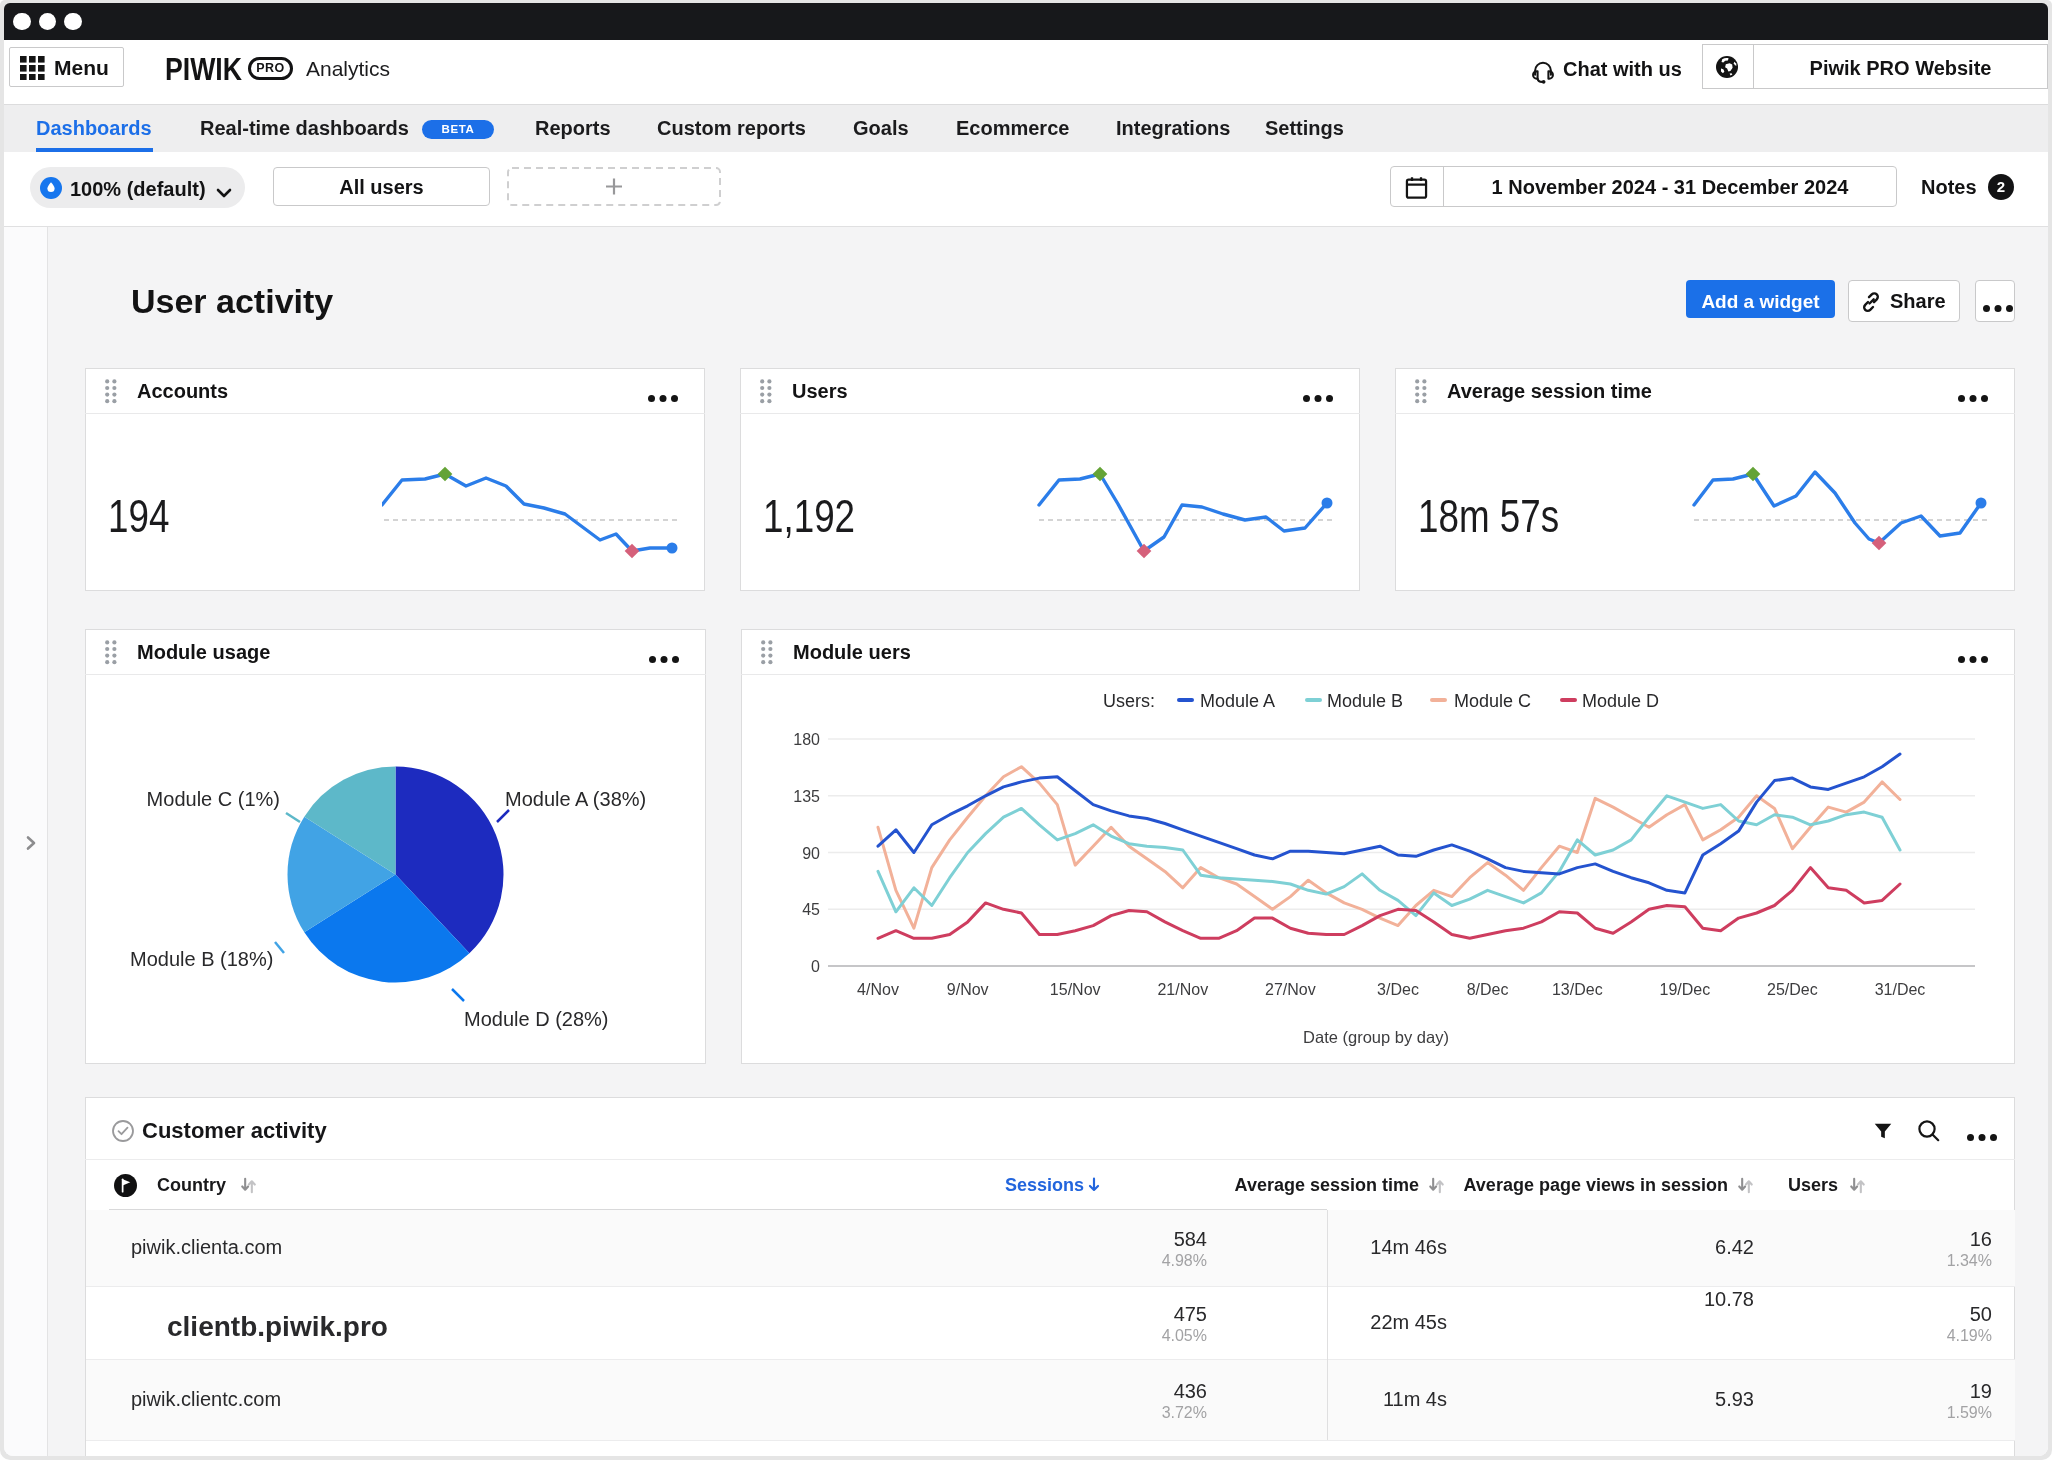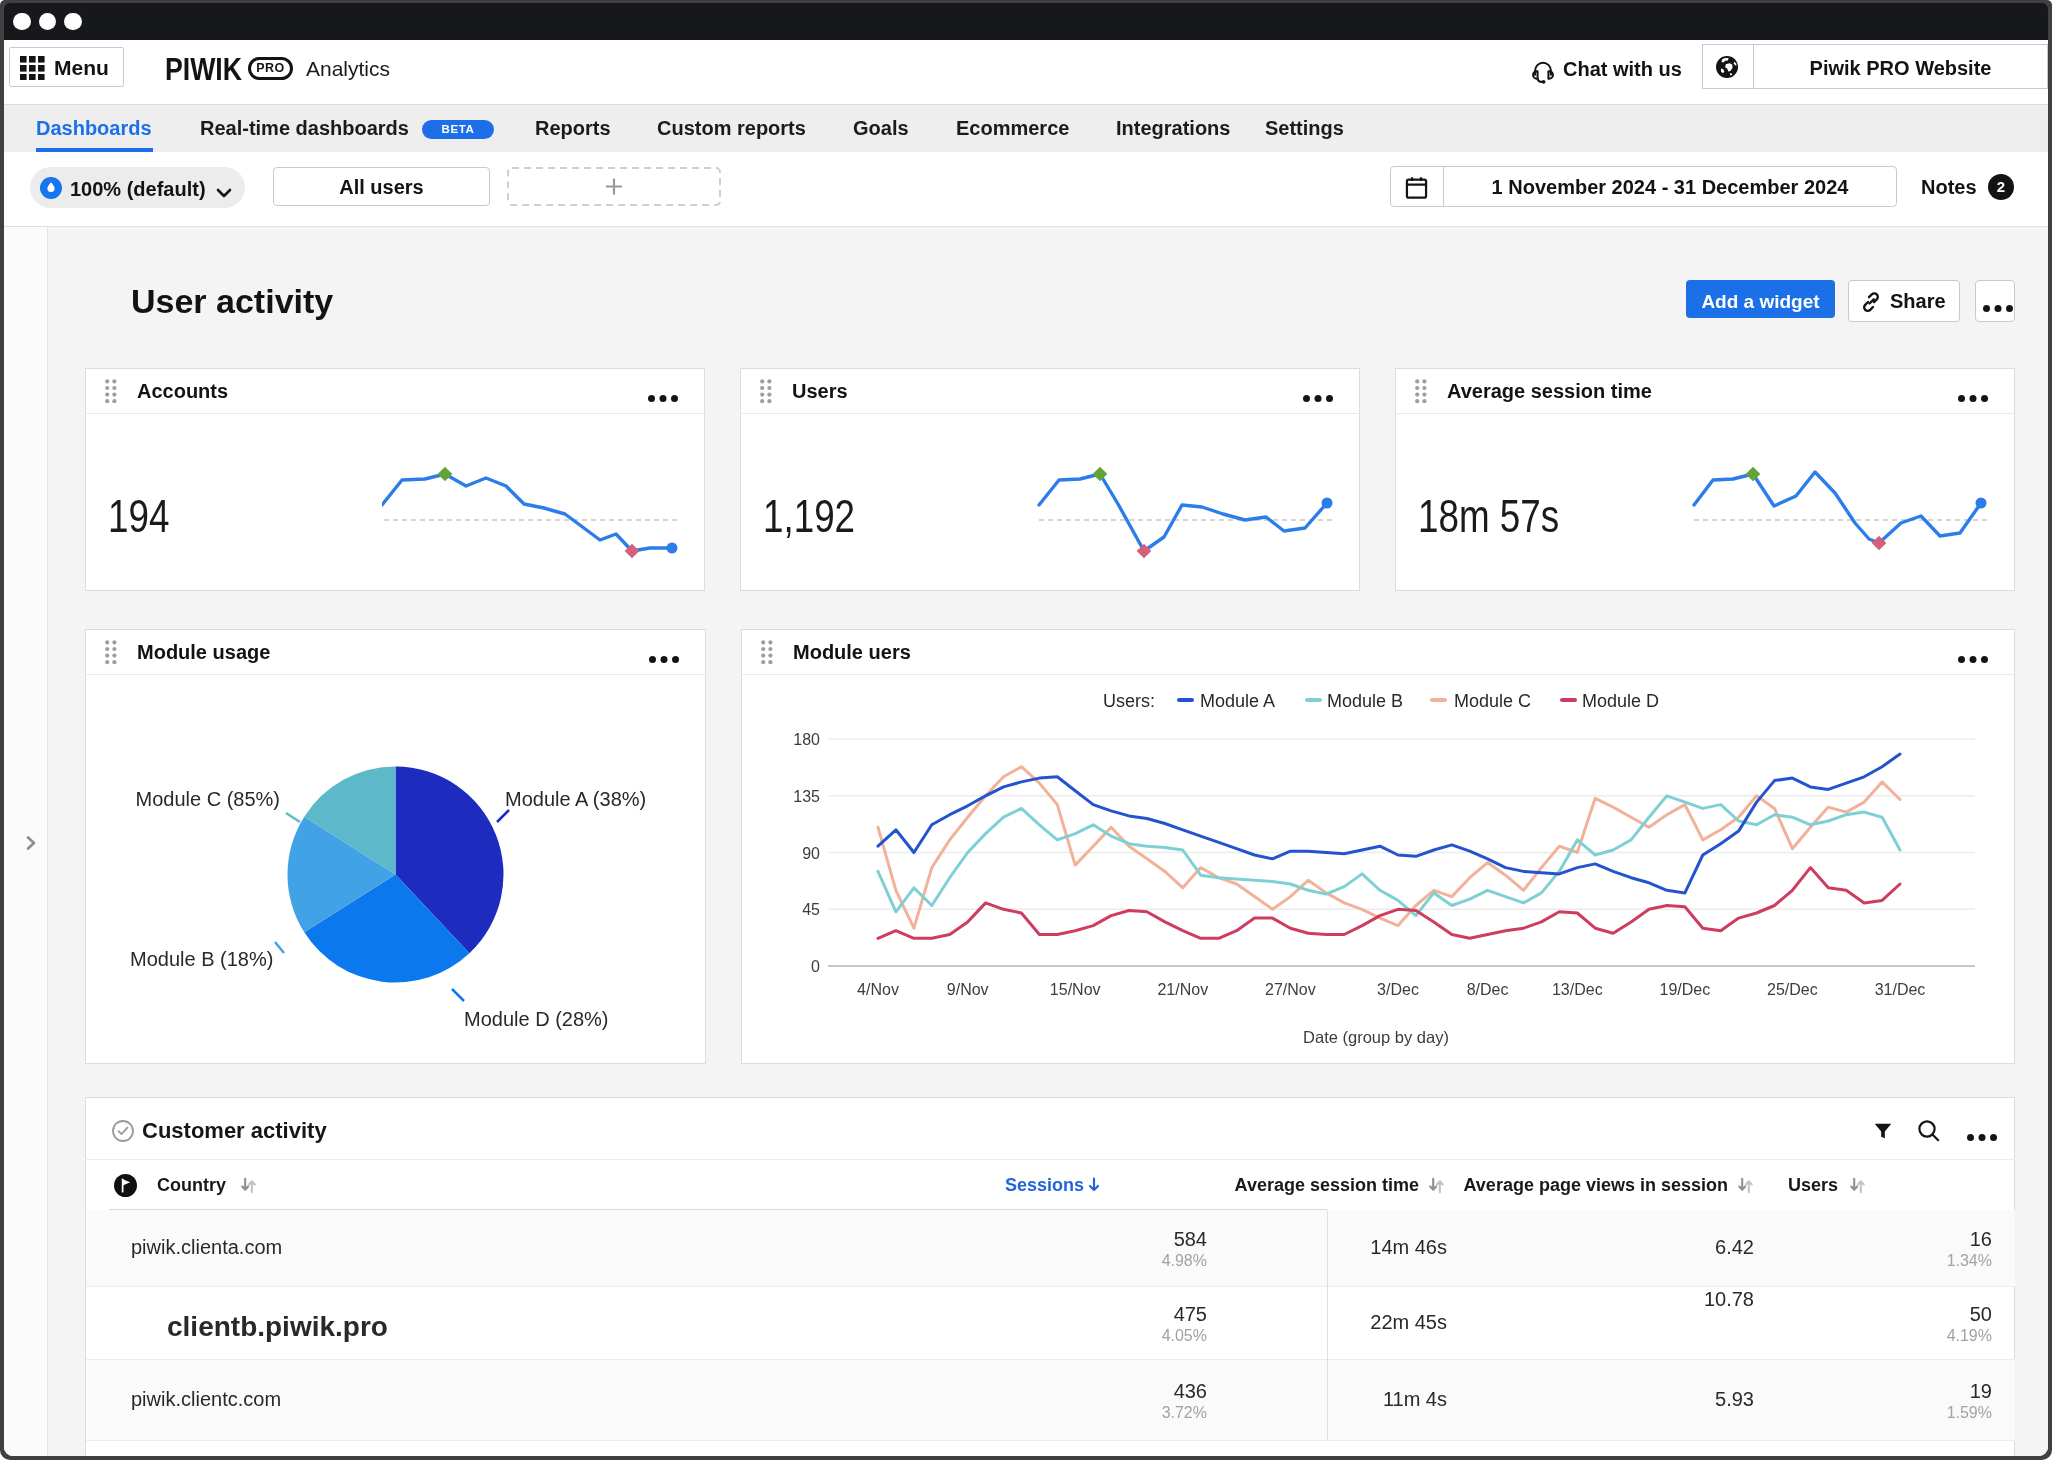--- a/index.html
+++ b/index.html
@@ -1,15 +1,15 @@
 <!DOCTYPE html>
 <html><head><meta charset="utf-8"><style>
 * { margin:0; padding:0; box-sizing:border-box; }
 html,body { width:2052px; height:1460px; background:#fff; font-family:"Liberation Sans", sans-serif; }
-.frame { position:absolute; left:0; top:0; width:2052px; height:1460px; background:#404040; border-radius:5px 5px 10px 10px; }
+.frame { position:absolute; left:0; top:0; width:2052px; height:1460px; background:#e5e5e5; border-radius:5px 5px 10px 10px; }
 .window { position:absolute; left:4px; top:40px; width:2044px; height:1416px; background:#fff;
   border-bottom-left-radius:9px; border-bottom-right-radius:9px; overflow:hidden; }
 </style></head>
 <body>
 <div class="frame">
   <div style="position:absolute;left:4px;top:3px;width:2044px;height:37px;background:#17181b;border-radius:6px 6px 0 0;"></div>
   <div style="position:absolute;left:13px;top:12.6px;width:17.6px;height:17.6px;border-radius:50%;background:#fff;"></div>
   <div style="position:absolute;left:38.6px;top:12.6px;width:17.6px;height:17.6px;border-radius:50%;background:#fff;"></div>
   <div style="position:absolute;left:64.2px;top:12.6px;width:17.6px;height:17.6px;border-radius:50%;background:#fff;"></div>
   <div class="window">
@@ -203,21 +203,21 @@
           <circle cx="15.0" cy="3.5" r="3.5" fill="#141414"></circle>
           <circle cx="26.5" cy="3.5" r="3.5" fill="#141414"></circle>
         </svg></div>
       <svg style="position:absolute;left:283px;top:726px" width="217" height="217" viewBox="0 0 217 217">
         <path d="M108.5 108.5 L108.50 0.50 A108 108 0 0 1 182.43 187.23 Z" fill="#1d2bbf"></path>
         <path d="M108.5 108.5 L182.43 187.23 A108 108 0 0 1 17.31 166.37 Z" fill="#0b78ee"></path>
         <path d="M108.5 108.5 L17.31 166.37 A108 108 0 0 1 17.31 50.63 Z" fill="#41a3e5"></path>
         <path d="M108.5 108.5 L17.31 50.63 A108 108 0 0 1 108.50 0.50 Z" fill="#5db8c9"></path>
       </svg>
       <div style="position:absolute;left:501px;top:748px;font-size:20px;font-weight:400;color:#29292b;white-space:nowrap;">Module A (38%)</div>
-      <div style="position:absolute;left:96px;top:748px;width:180px;height:24px;text-align:right;font-size:20px;color:#29292b;">Module C (85%)</div>
+      <div style="position:absolute;left:96px;top:748px;width:180px;height:24px;text-align:right;font-size:20px;color:#29292b;">Module C (1%)</div>
       <div style="position:absolute;left:126px;top:908px;font-size:20px;font-weight:400;color:#29292b;white-space:nowrap;">Module B (18%)</div>
       <div style="position:absolute;left:460px;top:968px;font-size:20px;font-weight:400;color:#29292b;white-space:nowrap;">Module D (28%)</div>
       <svg style="position:absolute;left:260px;top:740px" width="260" height="240" viewBox="0 0 260 240">
         <line x1="233" y1="42" x2="245" y2="30" stroke="#1d2bbf" stroke-width="2.5"></line>
         <line x1="22" y1="33" x2="36" y2="42" stroke="#5db8c9" stroke-width="2.5"></line>
         <line x1="11" y1="162" x2="20" y2="173" stroke="#41a3e5" stroke-width="2.5"></line>
         <line x1="188" y1="209" x2="200" y2="221" stroke="#0b78ee" stroke-width="2.5"></line>
       </svg>
       <div style="position:absolute;left:737px;top:589px;width:1274px;height:435px;background:#fff;border:1px solid #dcdcdd;"></div>
       <div style="position:absolute;left:737px;top:589px;width:1274px;height:46px;border-bottom:1px solid #e9e9ea;"></div>

